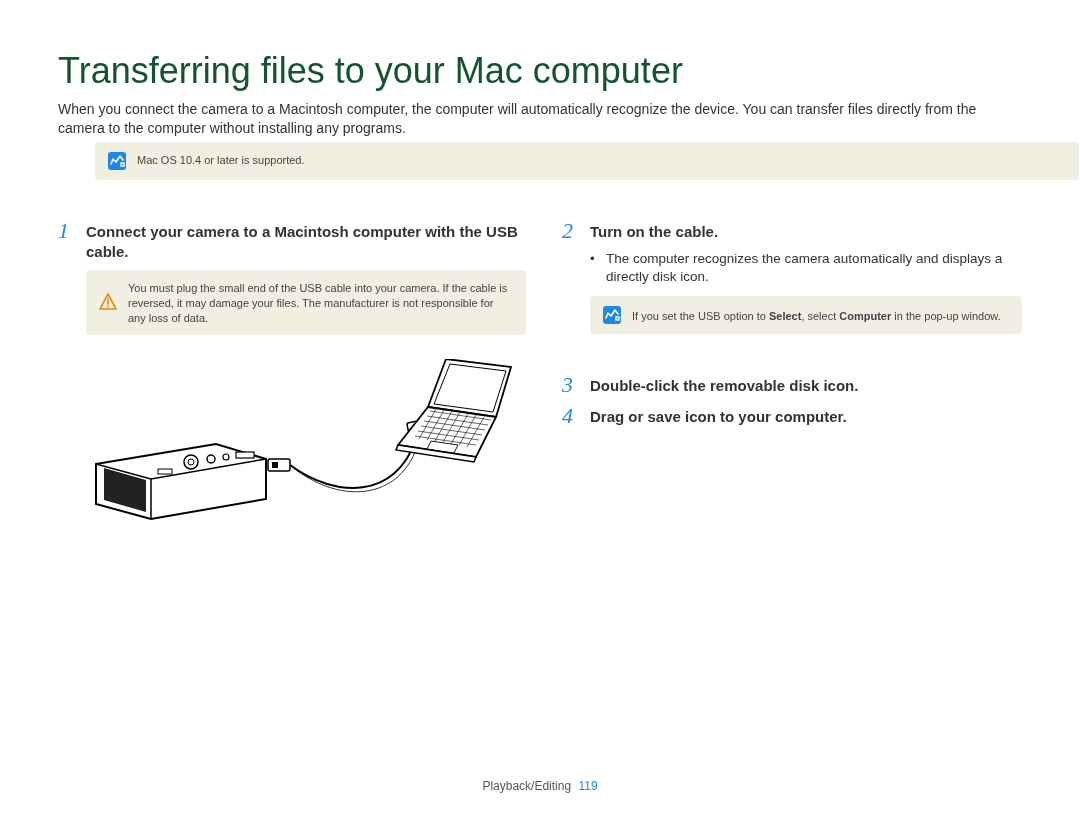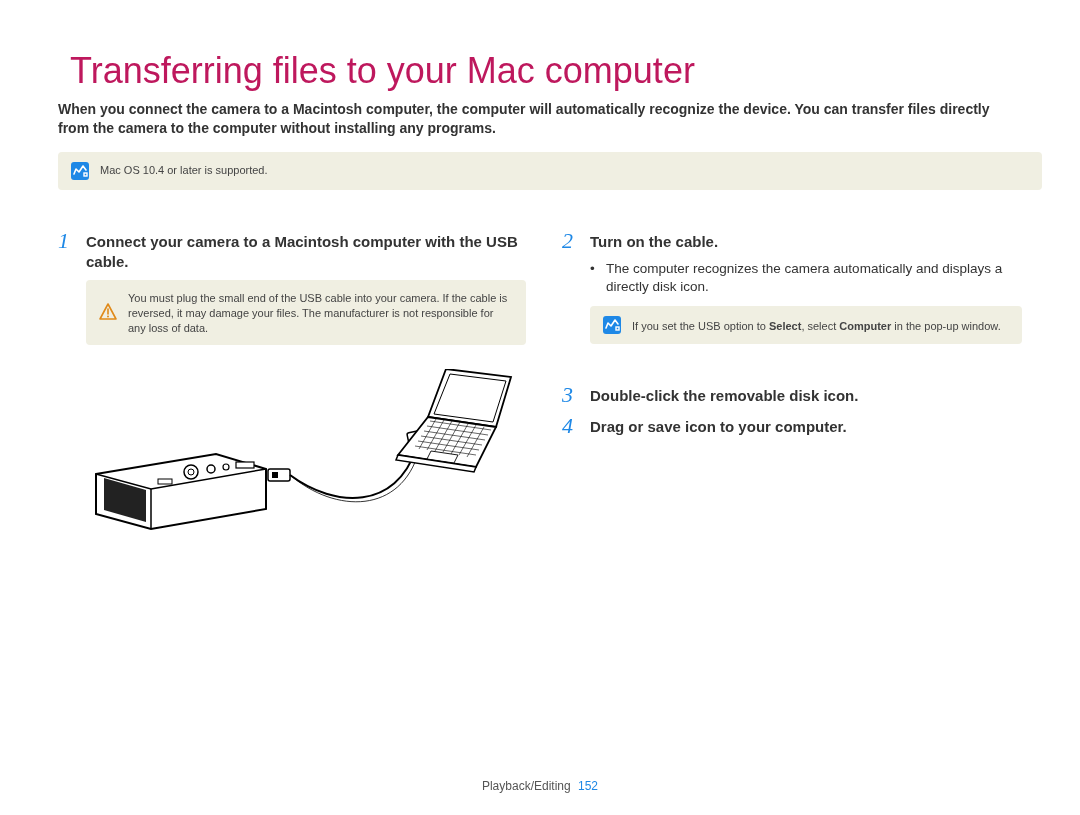--- a/index.html
+++ b/index.html
@@ -1,19 +1,19 @@
 <!DOCTYPE html>
 <html><head>
 <meta charset="utf-8">
 <style>
   html,body{margin:0;padding:0;width:1080px;height:815px;background:#fff;font-family:Helvetica,Arial,sans-serif;color:#3a3a3a;font-weight:300;-webkit-font-smoothing:antialiased;}
   .page{padding:52px 58px 0 58px;box-sizing:border-box;width:1080px;height:815px;position:relative;}
-  .title{font-size:36px;color:#be185d;font-weight:400;letter-spacing:0px;line-height:1.05;margin:0 0 10px 12px;}
-  .intro{font-size:14px;line-height:1.35;color:#333;font-weight:700;margin:0 0 14px 0;}
-  .note{background:#f0efe2;border-radius:4px;padding:9px 12px 9px 12px;display:flex;align-items:flex-start;gap:10px;}
+  .title{font-size:36px;color:#14532d;font-weight:400;letter-spacing:0px;line-height:1.05;margin:0 0 10px 0;}
+  .intro{font-size:14px;line-height:1.35;color:#333;font-weight:400;margin:0 0 4px 0;}
+  .note{background:#f0efe2;border-radius:4px;padding:9px 12px 9px 12px;display:flex;align-items:flex-start;gap:10px;margin-left:37px;}
   .note.full{width:960px;}
   .note-icon{flex:0 0 20px;height:20px;display:block;}
   .note-text{font-size:11px;line-height:1.35;color:#444;padding-top:2px;}
   .cols{display:flex;gap:36px;margin-top:40px;}
   .col{flex:1 1 0;}
   .step{display:flex;gap:10px;margin-bottom:8px;}
   .num{font-family:Georgia, "Times New Roman", serif;font-style:italic;font-size:22px;color:#1e88e6;line-height:1;min-width:18px;font-weight:400;}
   .step-text{font-size:15px;line-height:1.35;color:#333;font-weight:700;padding-top:2px;}
   .bullet{display:flex;gap:8px;font-size:13.5px;line-height:1.35;color:#333;font-weight:400;margin:2px 0 10px 28px;}
   .bullet .dot{flex:0 0 8px;}
@@ -151,16 +151,16 @@
       <div class="step" style="margin-top:6px;">
         <span class="num">4</span>
         <span class="step-text">Drag or save icon to your computer.</span>
       </div>
     </div>
 
   </div>
 
   <div class="footer">
     <span>Playback/Editing</span>
-    <span class="pg">152</span>
+    <span class="pg">119</span>
   </div>
 
 </div>
 
 </body></html>

